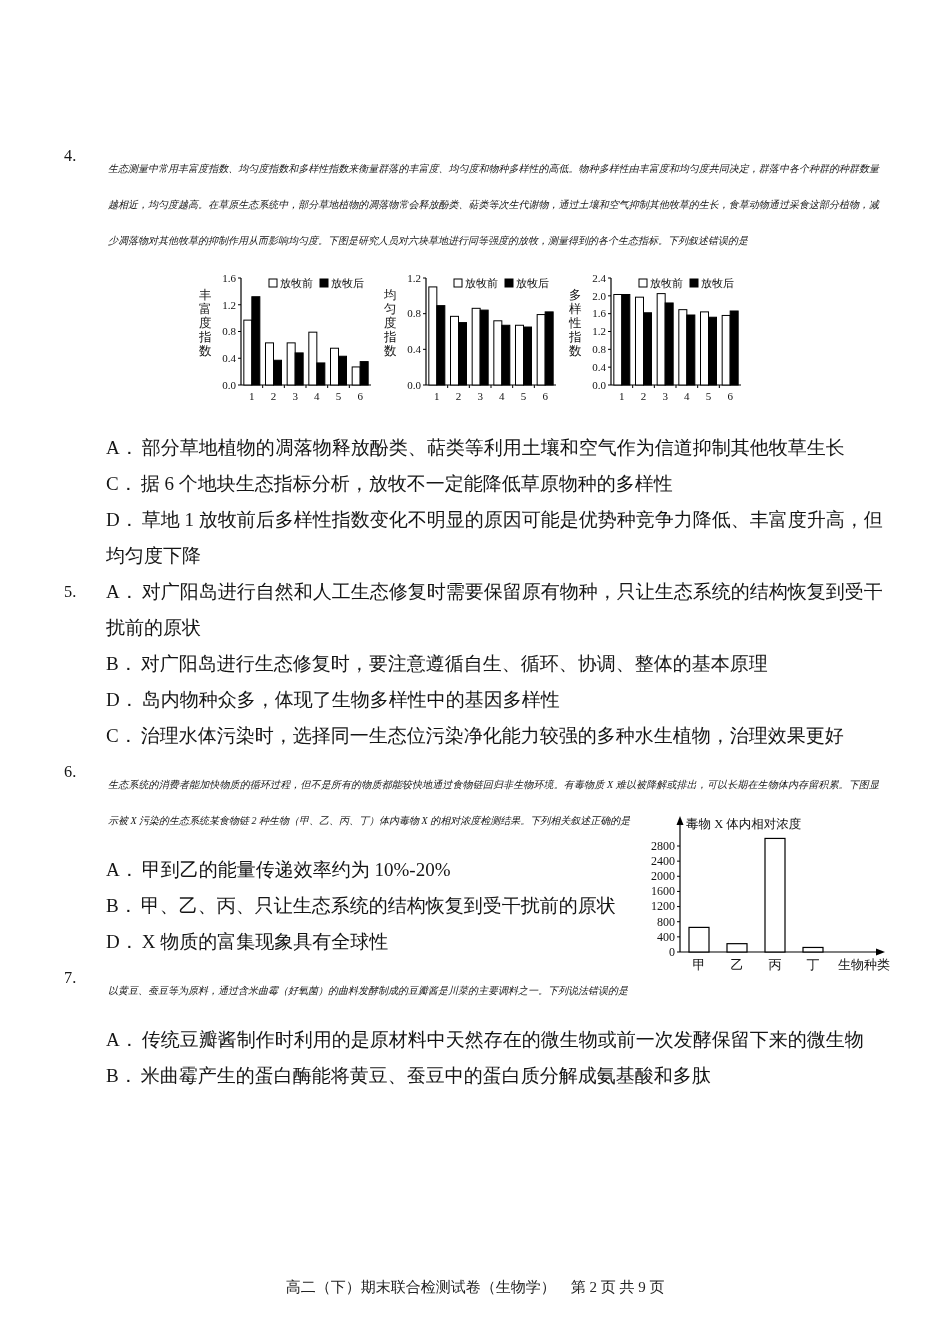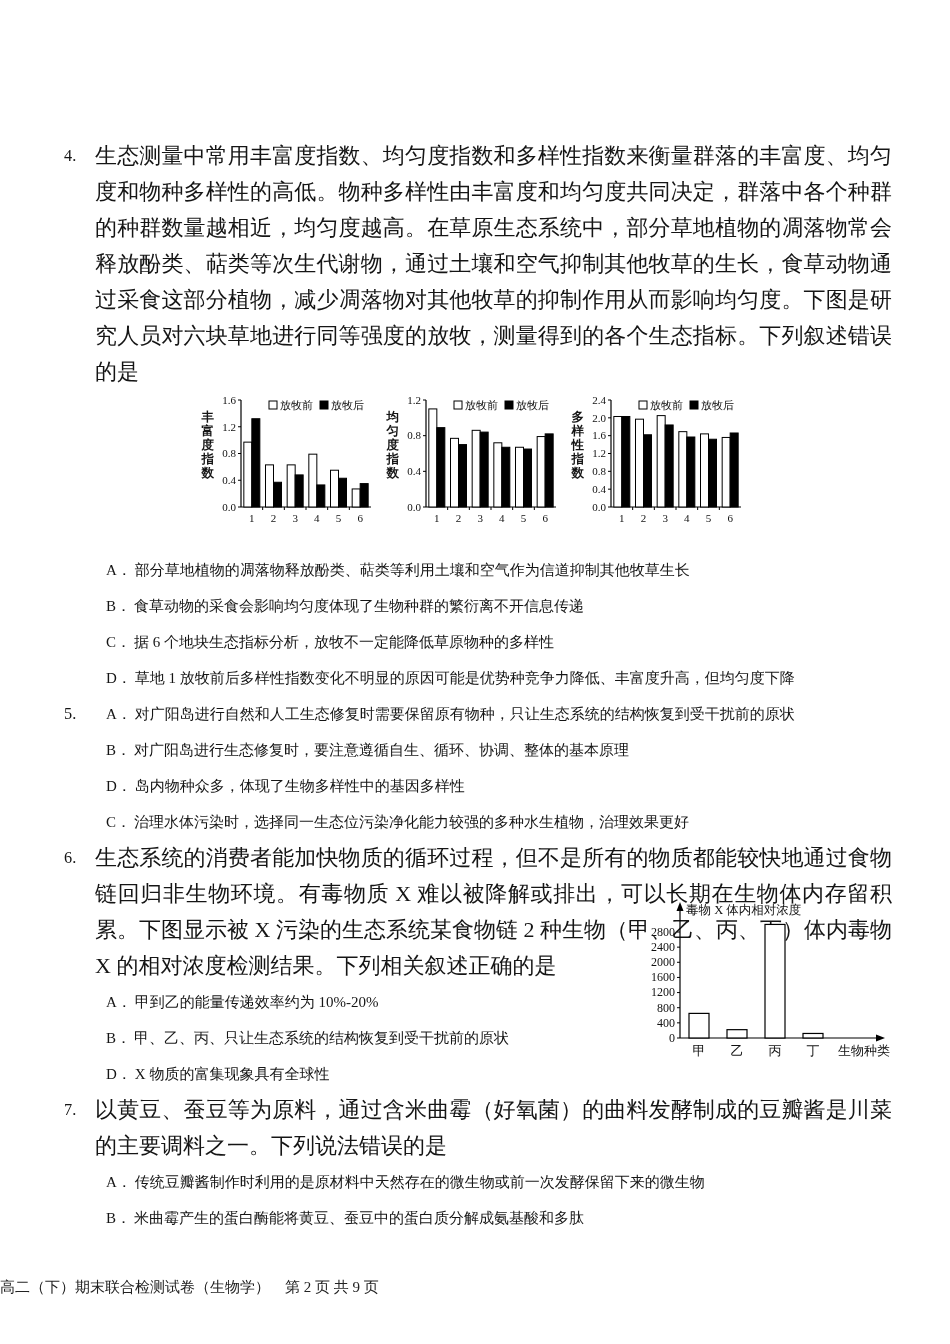--- a/index.html
+++ b/index.html
@@ -2,31 +2,31 @@
 <html><head>
 <meta charset="utf-8">
 <style>
   html,body{margin:0;padding:0;background:#fff;}
   .page{position:relative;width:950px;height:1344px;background:#ffffff;
         font-family:"Liberation Serif","DejaVu Serif",serif;color:#151515;overflow:hidden;}
   .content{position:absolute;left:64px;top:138px;width:828px;}
   .question{display:flex;align-items:flex-start;}
   .qnum{flex:0 0 31px;font-size:16.3px;line-height:36px;}
   .qbody{flex:1;min-width:0;position:relative;}
-  .stem{margin:0;font-size:22px;line-height:36px;text-align:justify;}
+  .stem{margin:13px;font-size:10px;line-height:36px;text-align:justify;font-style:italic;}
   .options{margin:0;}
-  .option{margin:0;padding-left:11px;font-size:15px;line-height:36px;}
+  .option{margin:0;padding-left:11px;font-size:19px;line-height:36px;}
   .olabel{margin-right:3px;}
   .figure-row{display:flex;gap:10px;margin:4px 0 28px 104px;}
   .chart{display:flex;align-items:center;}
   .vlab{width:15px;font-size:12.5px;line-height:1.12;word-break:break-all;
-        text-align:right;margin-bottom:28px;font-weight:bold;}
+        text-align:left;margin-bottom:28px;}
   .csvg{line-height:0;}
   .q6-figure{position:absolute;top:60px;right:0;width:256px;line-height:0;}
-  .footer{position:absolute;top:1278px;left:0;width:100%;text-align:left;
+  .footer{position:absolute;top:1278px;left:0;width:100%;text-align:center;
           font-size:15px;color:#222;}
   svg text{font-family:"Liberation Serif","DejaVu Serif",serif;}
 </style>
 </head>
 <body>
 
 <div class="page">
   <div class="content">
 
     <div class="question">
@@ -164,21 +164,20 @@
                   <rect x="146.16666666666669" y="38.991666666666674" width="8" height="74.00833333333333" fill="#000000" stroke="#000" stroke-width="1"></rect>
                   <rect x="55" y="7" width="8" height="8" fill="#fff" stroke="#000" stroke-width="1"></rect>
                   <text x="66" y="15" text-anchor="start" font-size="11" fill="#111">放牧前</text>
                   <rect x="106" y="7" width="8" height="8" fill="#000" stroke="#000" stroke-width="1"></rect>
                   <text x="117" y="15" text-anchor="start" font-size="11" fill="#111">放牧后</text>
                 </svg></div>
           </div>
         </div>
         <div class="options">
           <p class="option"><span class="olabel">A．</span><span class="otext">部分草地植物的凋落物释放酚类、萜类等利用土壤和空气作为信道抑制其他牧草生长</span></p>
-          <p class="option"><span class="olabel">B．</span><span class="otext">食草动物的采食会影响均匀度体现了生物种群的繁衍离不开信息传递</span></p>
           <p class="option"><span class="olabel">C．</span><span class="otext">据 6 个地块生态指标分析，放牧不一定能降低草原物种的多样性</span></p>
           <p class="option"><span class="olabel">D．</span><span class="otext">草地 1 放牧前后多样性指数变化不明显的原因可能是优势种竞争力降低、丰富度升高，但均匀度下降</span></p>
         </div>
       </div>
     </div>
 
     <div class="question">
       <div class="qnum">5.</div>
       <div class="qbody">
         <div class="options">

